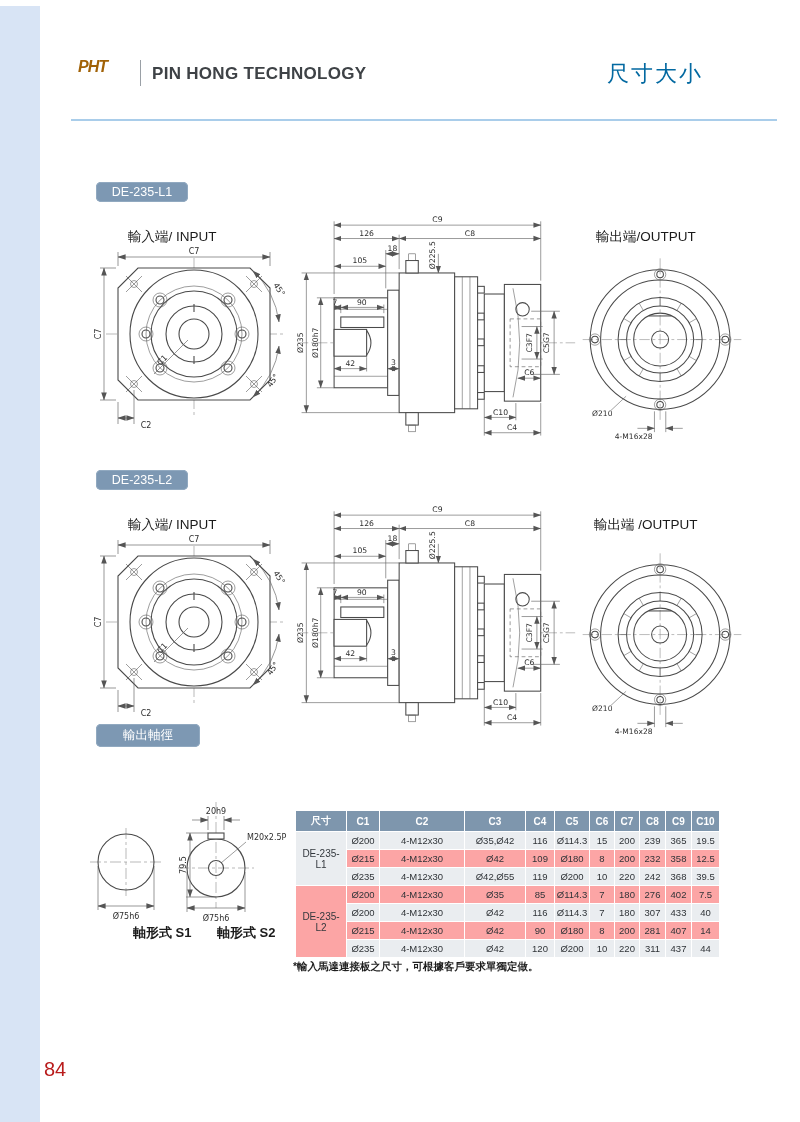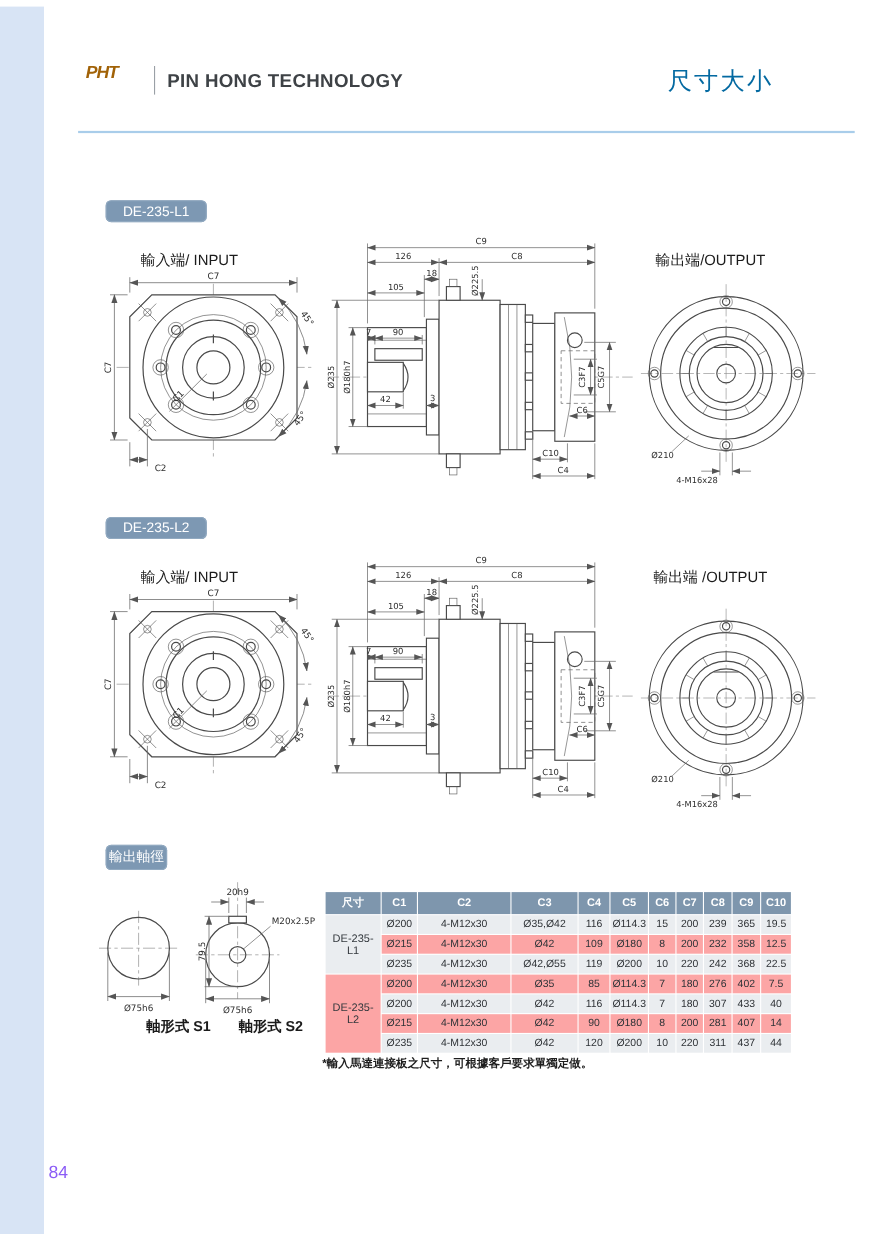--- a/index.html
+++ b/index.html
@@ -31,21 +31,21 @@
   rect.ln,polygon.ln,circle.ln{fill:#ffffff;}
   circle.fillnone{fill:none;}
   
   .dim-table{position:absolute;left:295px;top:810px;border-collapse:separate;border-spacing:1px;background:#ffffff;}
   .dim-table th{background:#7e96ad;color:#ffffff;font-size:10px;font-weight:bold;height:20px;padding:0 4px;}
   .dim-table td{font-size:9.5px;color:#2f3337;text-align:center;height:17px;padding:0 1px;}
   .dim-table tr.even td{background:#eaedf0;}
   .dim-table tr.odd td{background:#fca5a5;}
   .dim-table td.model{background:#e7eaee;font-size:10px;color:#33383d;}
   .footnote{position:absolute;left:293px;top:960px;font-size:10.5px;font-weight:bold;color:#1e1e1e;}
-  .page-number{position:absolute;left:44px;top:1058px;font-size:16px;color:#8b5cf6;}
+  .page-number{position:absolute;left:44px;top:1058px;font-size:20px;color:#b91c1c;}
 </style>
 </head>
 <body>
 
 <svg width="0" height="0" style="position:absolute">
   <defs>
     <marker id="aE" viewBox="0 0 10 10" refX="9.5" refY="5" markerWidth="8" markerHeight="8" markerUnits="userSpaceOnUse" orient="auto-start-reverse">
       <path d="M0,1.5 L10,5 L0,8.5 z" fill="#555"></path>
     </marker>
   </defs>
@@ -410,21 +410,21 @@
   <circle cx="88" cy="98" r="9" class="ln fillnone"></circle>
   <line x1="36" y1="173" x2="52" y2="158" class="lt"></line>
   <text x="16" y="179" class="dt" text-anchor="start">Ø210</text>
   <line x1="82" y1="174" x2="82" y2="196" class="dim"></line>
     <line x1="94" y1="174" x2="94" y2="196" class="dim"></line>
   <line x1="64" y1="192" x2="82" y2="192" class="dim dimE"></line>
     <line x1="112" y1="192" x2="94" y2="192" class="dim dimE"></line>
   <text x="60" y="203" class="dt" text-anchor="middle">4-M16x28</text>
 </svg>
 
-<div class="badge" style="left:96px;top:768px;width:56px">輸出軸徑</div>
+<div class="badge" style="left:96px;top:724px;width:104px">輸出軸徑</div>
 
 <svg class="draw" style="left:78px;top:822px;width:100px" viewBox="0 0 100 108">
   <line x1="12" y1="40" x2="84" y2="40" class="cl"></line>
   <line x1="48" y1="6" x2="48" y2="74" class="cl"></line>
   <circle cx="48" cy="40" r="28" class="ln fillnone"></circle>
   <line x1="20" y1="44" x2="20" y2="88" class="dim"></line>
     <line x1="76" y1="44" x2="76" y2="88" class="dim"></line>
   <line x1="20" y1="84" x2="76" y2="84" class="dim dima"></line>
   <text x="48" y="97" class="dt" text-anchor="middle">Ø75h6</text>
 </svg>
@@ -513,21 +513,21 @@
       <tr class="even">
         <td>Ø235</td>
         <td>4-M12x30</td>
         <td>Ø42,Ø55</td>
         <td>119</td>
         <td>Ø200</td>
         <td>10</td>
         <td>220</td>
         <td>242</td>
         <td>368</td>
-        <td>22.5</td>
+        <td>39.5</td>
       </tr>
       <tr class="odd">
         <td class="model" rowspan="4">DE-235-L2</td>
         <td>Ø200</td>
         <td>4-M12x30</td>
         <td>Ø35</td>
         <td>85</td>
         <td>Ø114.3</td>
         <td>7</td>
         <td>180</td>

